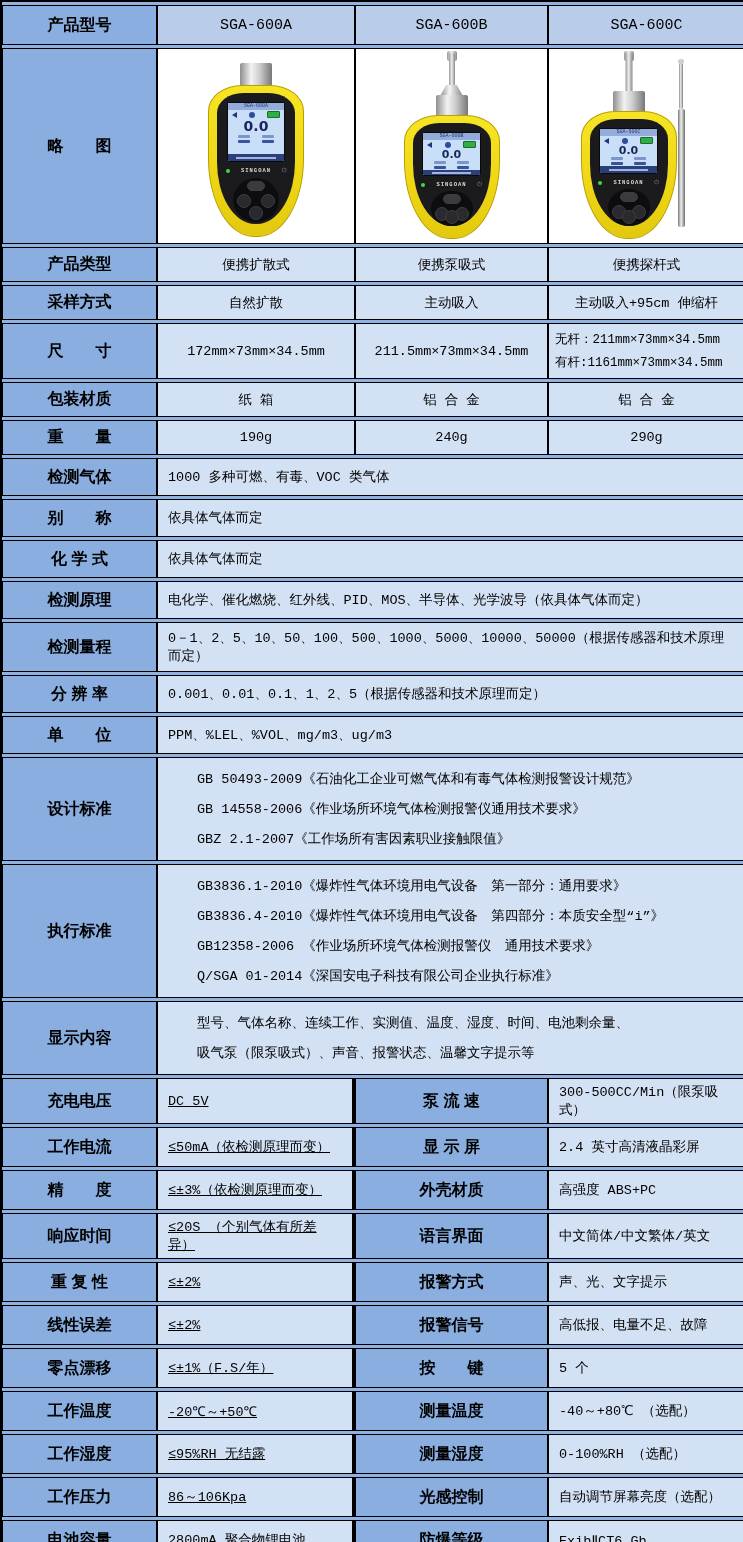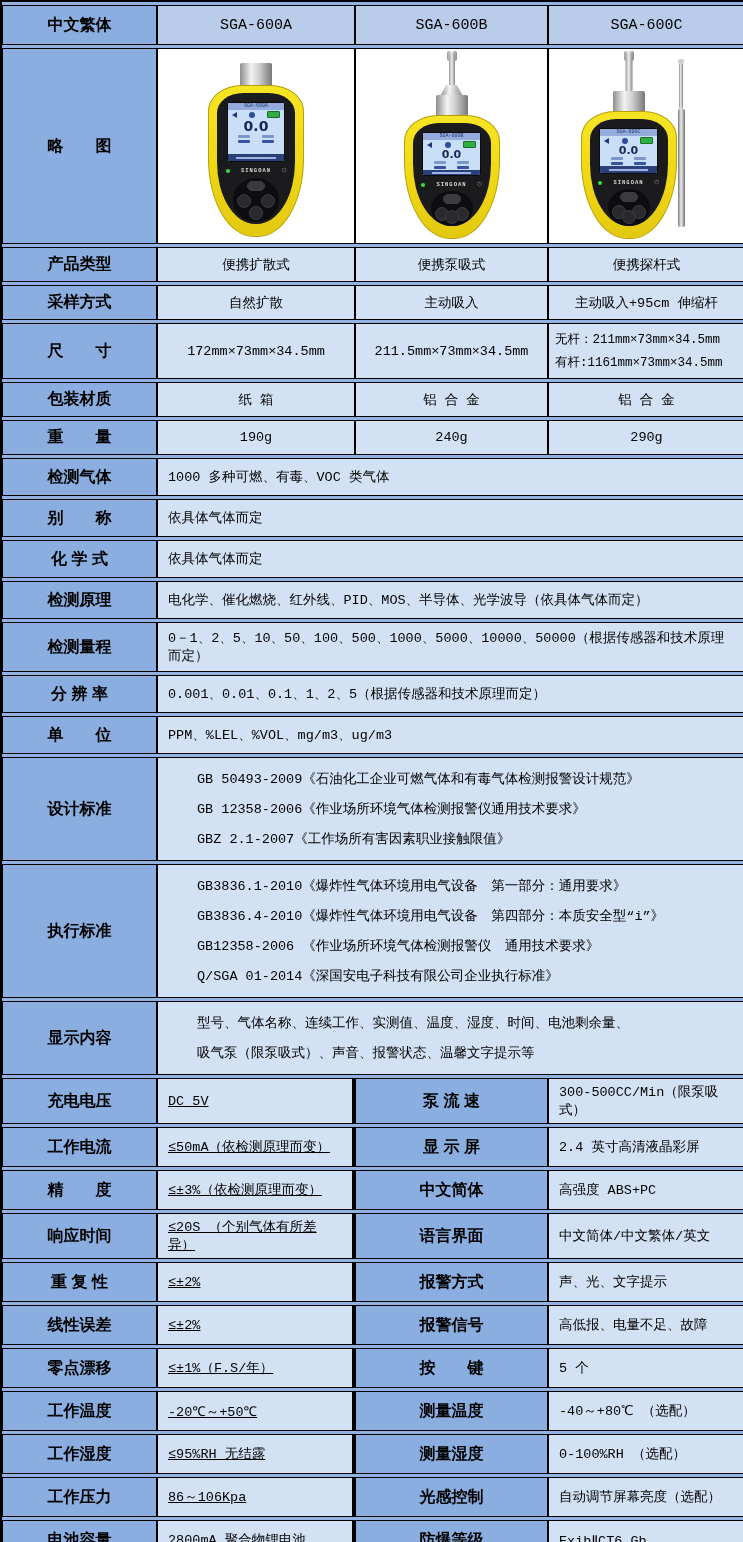--- a/index.html
+++ b/index.html
@@ -146,21 +146,21 @@
 
 <table id="spec">
   <colgroup>
     <col style="width:155px">
       <col style="width:198px">
       <col style="width:193px">
       <col style="width:197px">
   </colgroup>
   <tbody>
       <tr>
-        <td class="label">中文繁体</td>
+        <td class="label">产品型号</td>
         <td class="model">SGA-600A</td>
         <td class="model">SGA-600B</td>
         <td class="model">SGA-600C</td>
       </tr>
       <tr>
         <td class="label">略　　图</td>
         <td class="sketch">
           <div class="devwrap">
             <div class="device v-a">
 
@@ -361,21 +361,21 @@
       </tr>
       <tr>
         <td class="label">单　　位</td>
         <td class="left fullrow" colspan="3">PPM、%LEL、%VOL、mg/m3、ug/m3</td>
       </tr>
       <tr>
         <td class="label">设计标准</td>
         <td class="left fullrow" colspan="3">
           <div class="lines2">
             <div>GB 50493-2009《石油化工企业可燃气体和有毒气体检测报警设计规范》</div>
-            <div>GB 12358-2006《作业场所环境气体检测报警仪通用技术要求》</div>
+            <div>GB 14558-2006《作业场所环境气体检测报警仪通用技术要求》</div>
             <div>GBZ 2.1-2007《工作场所有害因素职业接触限值》</div>
           </div>
         </td>
       </tr>
       <tr>
         <td class="label">执行标准</td>
         <td class="left fullrow" colspan="3">
           <div class="lines2">
             <div>GB3836.1-2010《爆炸性气体环境用电气设备　第一部分：通用要求》</div>
             <div>GB3836.4-2010《爆炸性气体环境用电气设备　第四部分：本质安全型“i”》</div>
@@ -401,21 +401,21 @@
       </tr>
       <tr>
         <td class="label duall">工作电流</td>
         <td class="left thick dualv">≤50mA（依检测原理而变）</td>
         <td class="label duall">显 示 屏</td>
         <td class="left dualv">2.4 英寸高清液晶彩屏</td>
       </tr>
       <tr>
         <td class="label duall">精　　度</td>
         <td class="left thick dualv">≤±3%（依检测原理而变）</td>
-        <td class="label duall">中文简体</td>
+        <td class="label duall">外壳材质</td>
         <td class="left dualv">高强度 ABS+PC</td>
       </tr>
       <tr>
         <td class="label duall">响应时间</td>
         <td class="left thick dualv">≤20S （个别气体有所差异）</td>
         <td class="label duall">语言界面</td>
         <td class="left dualv">中文简体/中文繁体/英文</td>
       </tr>
       <tr>
         <td class="label duall">重 复 性</td>

